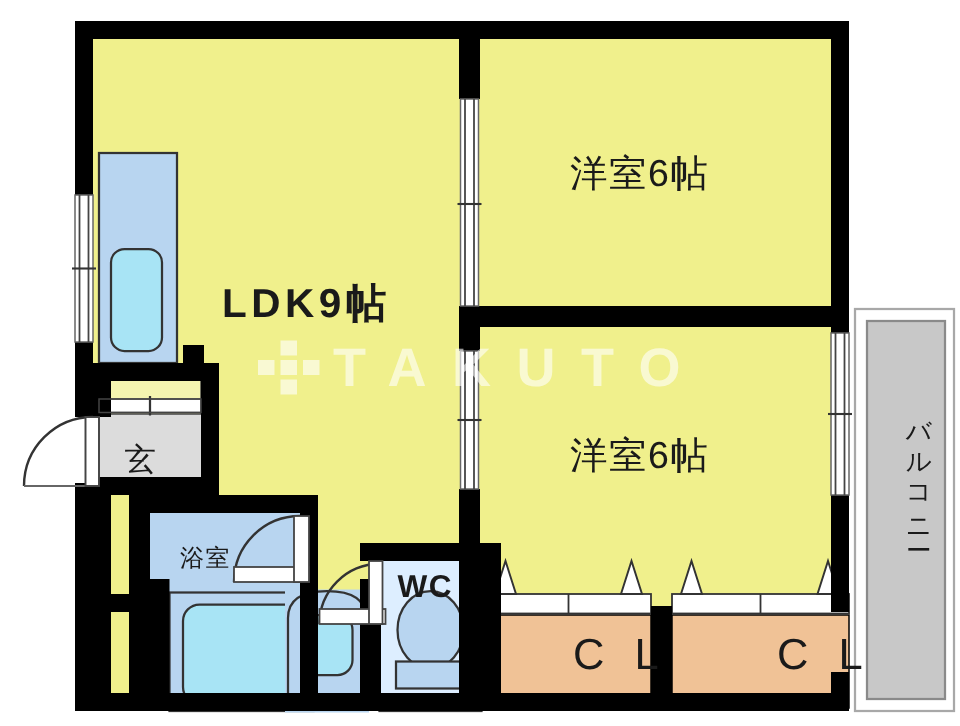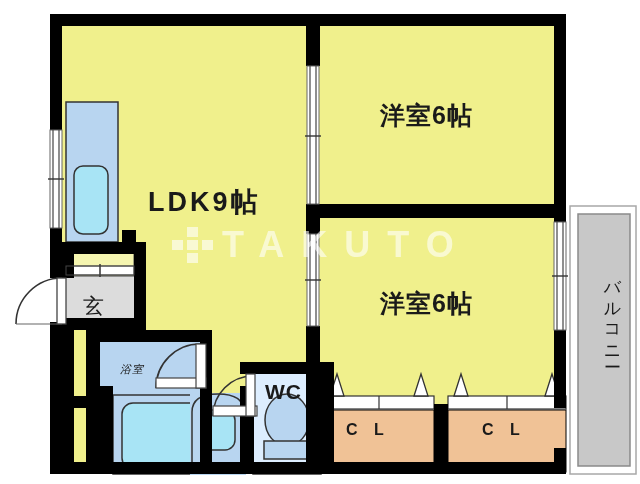--- a/index.html
+++ b/index.html
@@ -11,25 +11,25 @@
   #plan{position:absolute;left:0;top:0;width:640px;height:484px;}
   .lbl{
     position:absolute;
     color:#1a1a1a;
     white-space:nowrap;
     font-family:"Liberation Sans","DejaVu Sans",sans-serif;
     letter-spacing:1px;
     user-select:none;
   }
   .lbl-ldk{font-size:27px;font-weight:700;letter-spacing:3px;}
-  .lbl-room{font-size:25px;font-weight:700;letter-spacing:1px;}
-  .lbl-cl{font-size:16px;font-weight:700;letter-spacing:6px;}
+  .lbl-room{font-size:25px;font-weight:400;letter-spacing:1px;}
+  .lbl-cl{font-size:29px;font-weight:400;letter-spacing:6px;margin-left:36px;}
   .lbl-wc{font-size:21px;font-weight:600;letter-spacing:1px;}
   .lbl-gen{font-size:21px;font-weight:400;}
-  .lbl-yoku{font-size:11px;font-weight:400;letter-spacing:1px;font-style:italic;}
+  .lbl-yoku{font-size:16px;font-weight:400;letter-spacing:1px;}
   .lbl-bal{
     font-size:17px;font-weight:400;
     writing-mode:vertical-rl;text-orientation:upright;
     letter-spacing:3px;
   }
   .wm{
     position:absolute;
     color:rgba(255,255,255,0.60);
     font-size:36px;font-weight:700;letter-spacing:17px;
     user-select:none;pointer-events:none;text-align:right;

